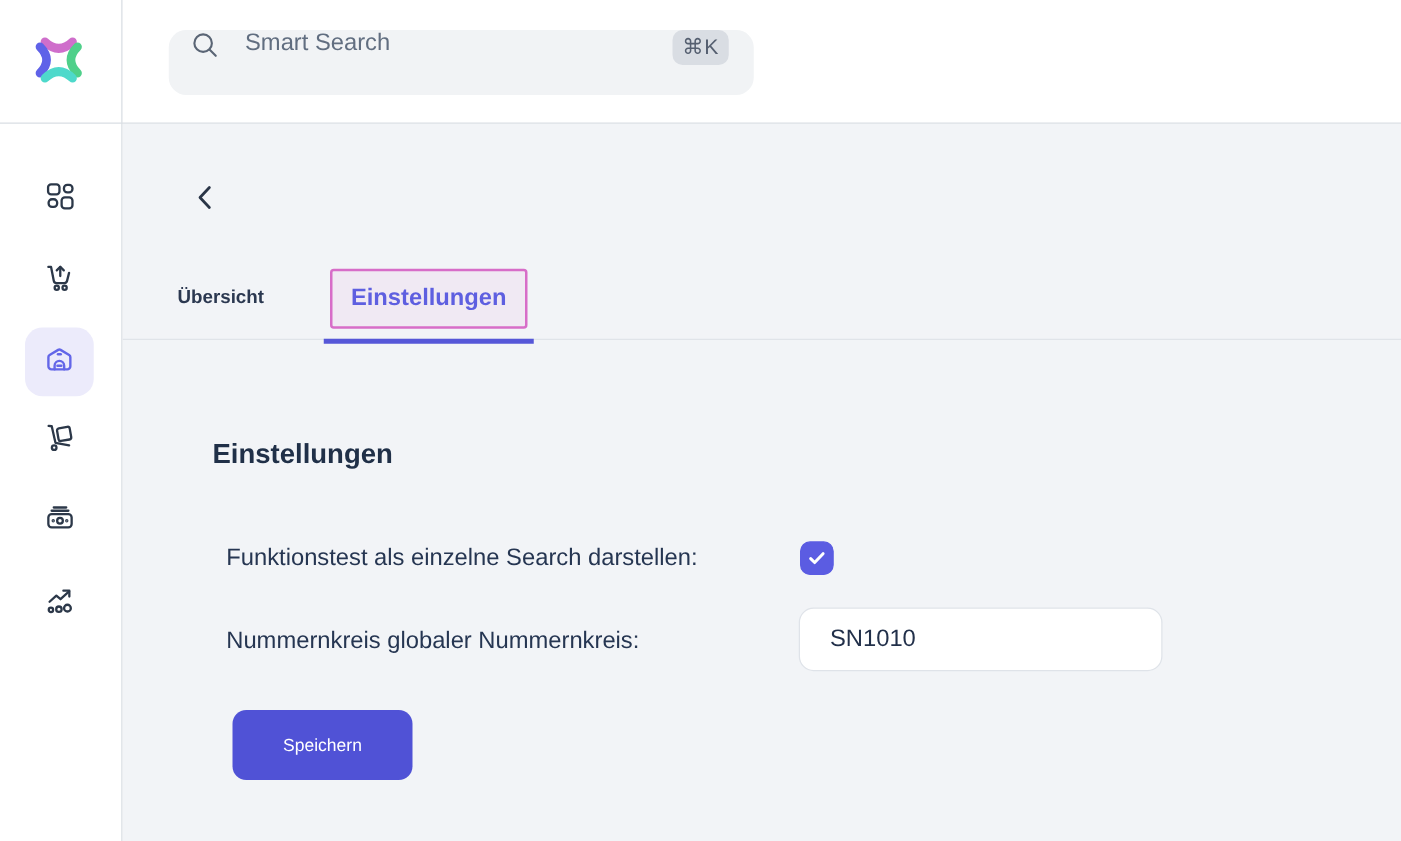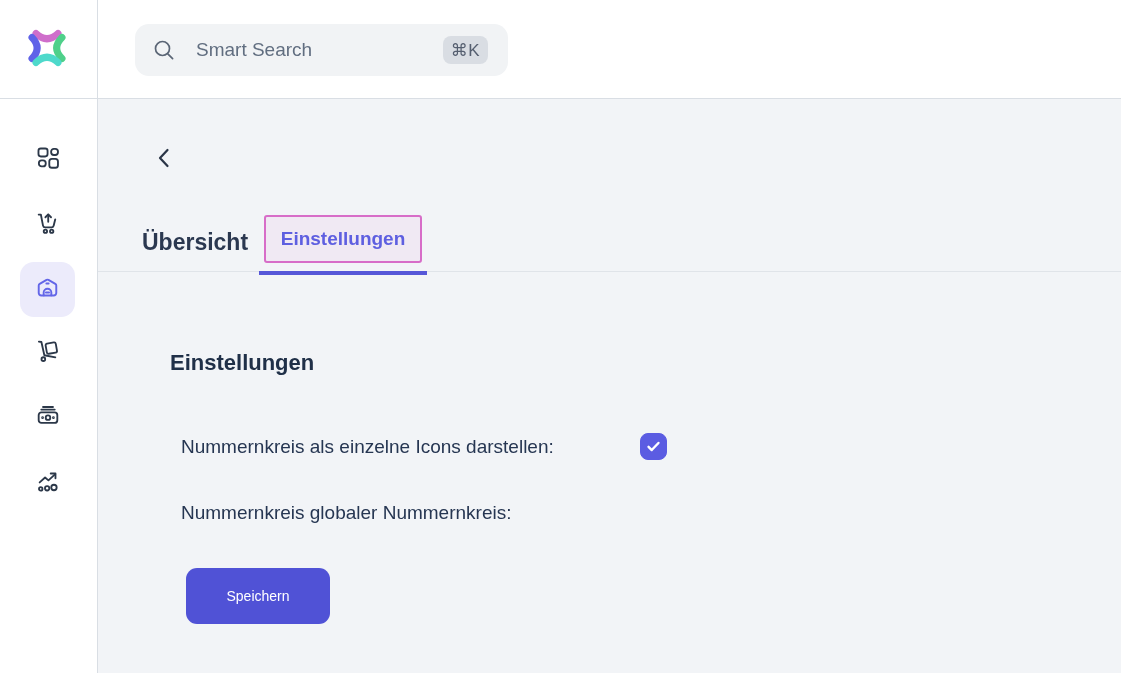--- a/index.html
+++ b/index.html
@@ -5,22 +5,22 @@
   * { margin:0; padding:0; box-sizing:border-box; }
   html,body { width:1121px; height:673px; }
   body {
     position:relative; overflow:hidden; background:#ffffff;
     font-family:"Liberation Sans","DejaVu Sans",sans-serif;
     color:#223049;
   }
   
   .topbar { position:absolute; left:0; top:0; width:1121px; height:98px; background:#ffffff; z-index:1; }
   .search-bar {
-    position:absolute; left:135px; top:24px; width:373px; height:52px;
-    background:#f1f3f5; border-radius:14px; display:flex; align-items:center;
+    position:absolute; left:135px; top:24px; width:468px; height:52px;
+    background:#f1f3f5; border-radius:14px; display:flex; align-items:flex-start;
   }
   .search-bar .mag { margin-left:17px; flex:0 0 auto; display:flex; }
   .search-input {
     flex:1 1 auto; border:none; outline:none; background:transparent;
     font-family:inherit; font-size:19px; color:#26354e; margin-left:20px; min-width:0;
   }
   .search-input::placeholder { color:#616e80; opacity:1; }
   .kbd-badge {
     flex:0 0 auto; margin-right:20px; width:45px; height:28px; border-radius:8px;
     background:#d9dde3; color:#555f70; font-size:17px; font-weight:500;
@@ -45,21 +45,21 @@
   .main { position:absolute; left:98px; top:99px; right:0; bottom:0; background:#f2f4f7; z-index:0; }
   .back-btn {
     position:absolute; left:53px; top:47px; width:28px; height:28px;
     display:flex; align-items:center; justify-content:center; cursor:pointer;
   }
   .page-title {
     position:absolute; left:122px; top:43px; font-size:25px; font-weight:700;
     color:#1f2b42; letter-spacing:0.2px;
   }
   .tab-inactive {
-    position:absolute; left:44px; top:130px; font-size:23px; font-weight:700;
+    position:absolute; left:44px; top:130px; font-size:15px; font-weight:700;
     color:#2b3850; cursor:pointer;
   }
   .tab-active-box {
     position:absolute; left:166px; top:116px; width:158px; height:48px;
     border:2px solid #d76dc8; background:rgba(215,109,200,0.08); border-radius:3px;
     display:flex; align-items:center; justify-content:center; cursor:pointer;
   }
   .tab-active-label { font-size:19px; font-weight:700; color:#5e5fe0; }
   .tabs-divider { position:absolute; left:0; top:172px; right:0; height:1px; background:#e0e4e9; }
   .tab-underline { position:absolute; left:161px; top:172px; width:168px; height:4px; background:#5657d8; }
@@ -200,28 +200,29 @@
   <div class="tab-inactive">Übersicht</div>
 
   <div class="tab-active-box">
     <span class="tab-active-label">Einstellungen</span>
   </div>
   <div class="tabs-divider"></div>
   <div class="tab-underline"></div>
 
   <div class="section-heading">Einstellungen</div>
 
-  <div class="field-label label-toggle">Nummernkreis als einzelne Icons darstellen:</div>
+  <div class="field-label label-toggle">Funktionstest als einzelne Search darstellen:</div>
 
   <div class="checkbox checked" id="toggle-checkbox">
     <span>
       <svg width="17" height="17" viewBox="0 0 24 24" fill="none" stroke="#ffffff" stroke-width="3.4" stroke-linecap="round" stroke-linejoin="round">
         <path d="M5 12.5 l4.5 4.5 L19 7"></path>
       </svg>
     </span>
   </div>
 
   <div class="field-label label-serial">Nummernkreis globaler Nummernkreis:</div>
 
+  <input class="serial-input" type="text" value="SN1010" style="">
 
   <button class="save-button">Speichern</button>
 
 </div>
 
 </body></html>

